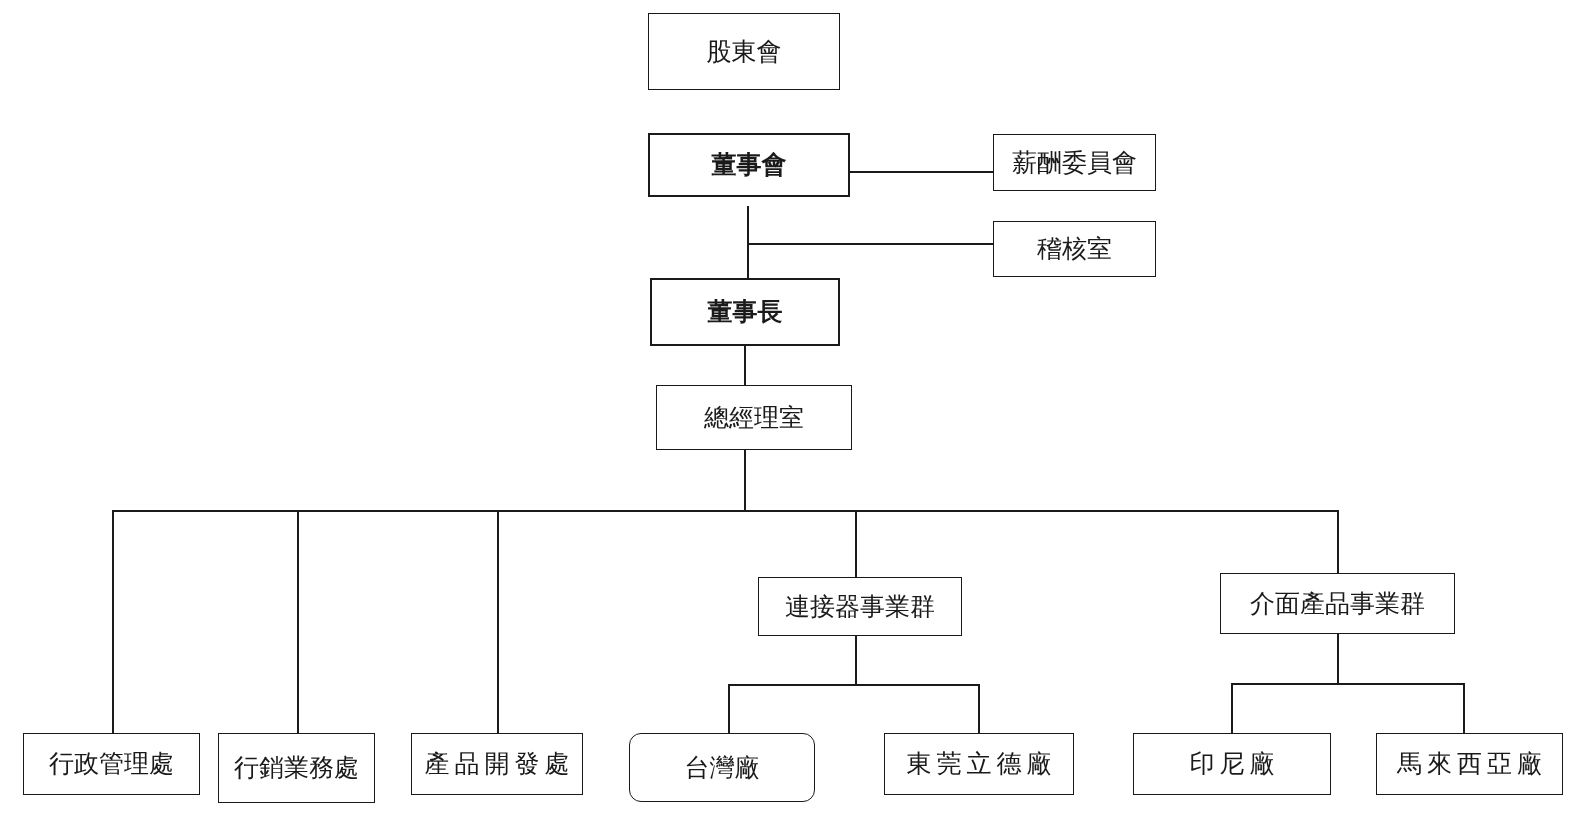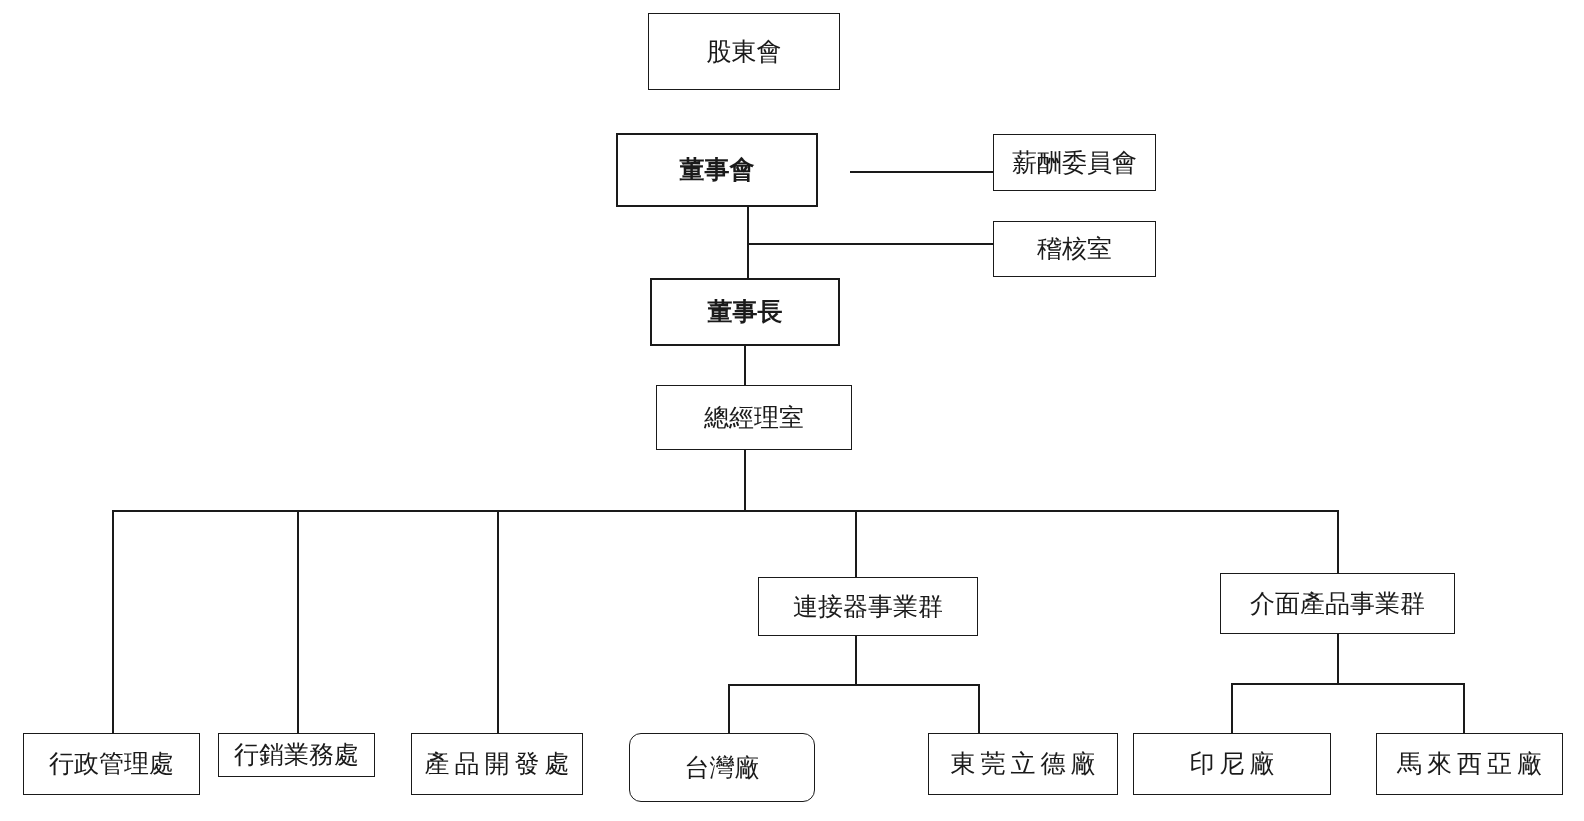--- a/index.html
+++ b/index.html
@@ -75,41 +75,41 @@
   <div class="line v" style="left:728px; top:684px; height:50px;"></div>
   <div class="line v" style="left:978px; top:684px; height:50px;"></div>
 
   <div class="line v" style="left:1337px; top:633px; height:52px;"></div>
   <div class="line h" style="left:1231px; top:683px; width:234px;"></div>
   <div class="line v" style="left:1231px; top:683px; height:51px;"></div>
   <div class="line v" style="left:1463px; top:683px; height:51px;"></div>
 
   <div class="node" style="left:648px; top:13px; width:192px; height:77px;">股東會</div>
 
-  <div class="node bold" style="left:616px; top:133px; width:202px; height:74px;">董事會</div>
+  <div class="node bold" style="left:648px; top:133px; width:202px; height:64px;">董事會</div>
 
   <div class="node" style="left:993px; top:134px; width:163px; height:57px;">薪酬委員會</div>
 
   <div class="node" style="left:993px; top:221px; width:163px; height:56px;">稽核室</div>
 
   <div class="node bold" style="left:650px; top:278px; width:190px; height:68px;">董事長</div>
 
   <div class="node" style="left:644px; top:385px; width:196px; height:65px;margin-left:12px;">總經理室</div>
 
-  <div class="node" style="left:758px; top:577px; width:220px; height:59px;">連接器事業群</div>
+  <div class="node" style="left:758px; top:577px; width:204px; height:59px;">連接器事業群</div>
 
   <div class="node" style="left:1220px; top:573px; width:235px; height:61px;">介面產品事業群</div>
 
   <div class="node" style="left:23px; top:733px; width:177px; height:62px;">行政管理處</div>
 
-  <div class="node" style="left:218px; top:733px; width:157px; height:44px;">行銷業務處</div>
+  <div class="node" style="left:218px; top:733px; width:157px; height:70px;">行銷業務處</div>
 
   <div class="node spaced" style="left:411px; top:733px; width:172px; height:62px;">產品開發處</div>
 
   <div class="node" style="left:629px; top:733px; width:186px; height:69px;border-radius:12px;">台灣廠</div>
 
-  <div class="node spaced" style="left:884px; top:733px; width:190px; height:62px;margin-left:44px;">東莞立德廠</div>
+  <div class="node spaced" style="left:884px; top:733px; width:190px; height:62px;">東莞立德廠</div>
 
   <div class="node spaced" style="left:1376px; top:733px; width:187px; height:62px;">馬來西亞廠</div>
 
   <div class="node spaced" style="left:1133px; top:733px; width:198px; height:62px;">印尼廠</div>
 
 </div>
 
 </body></html>

